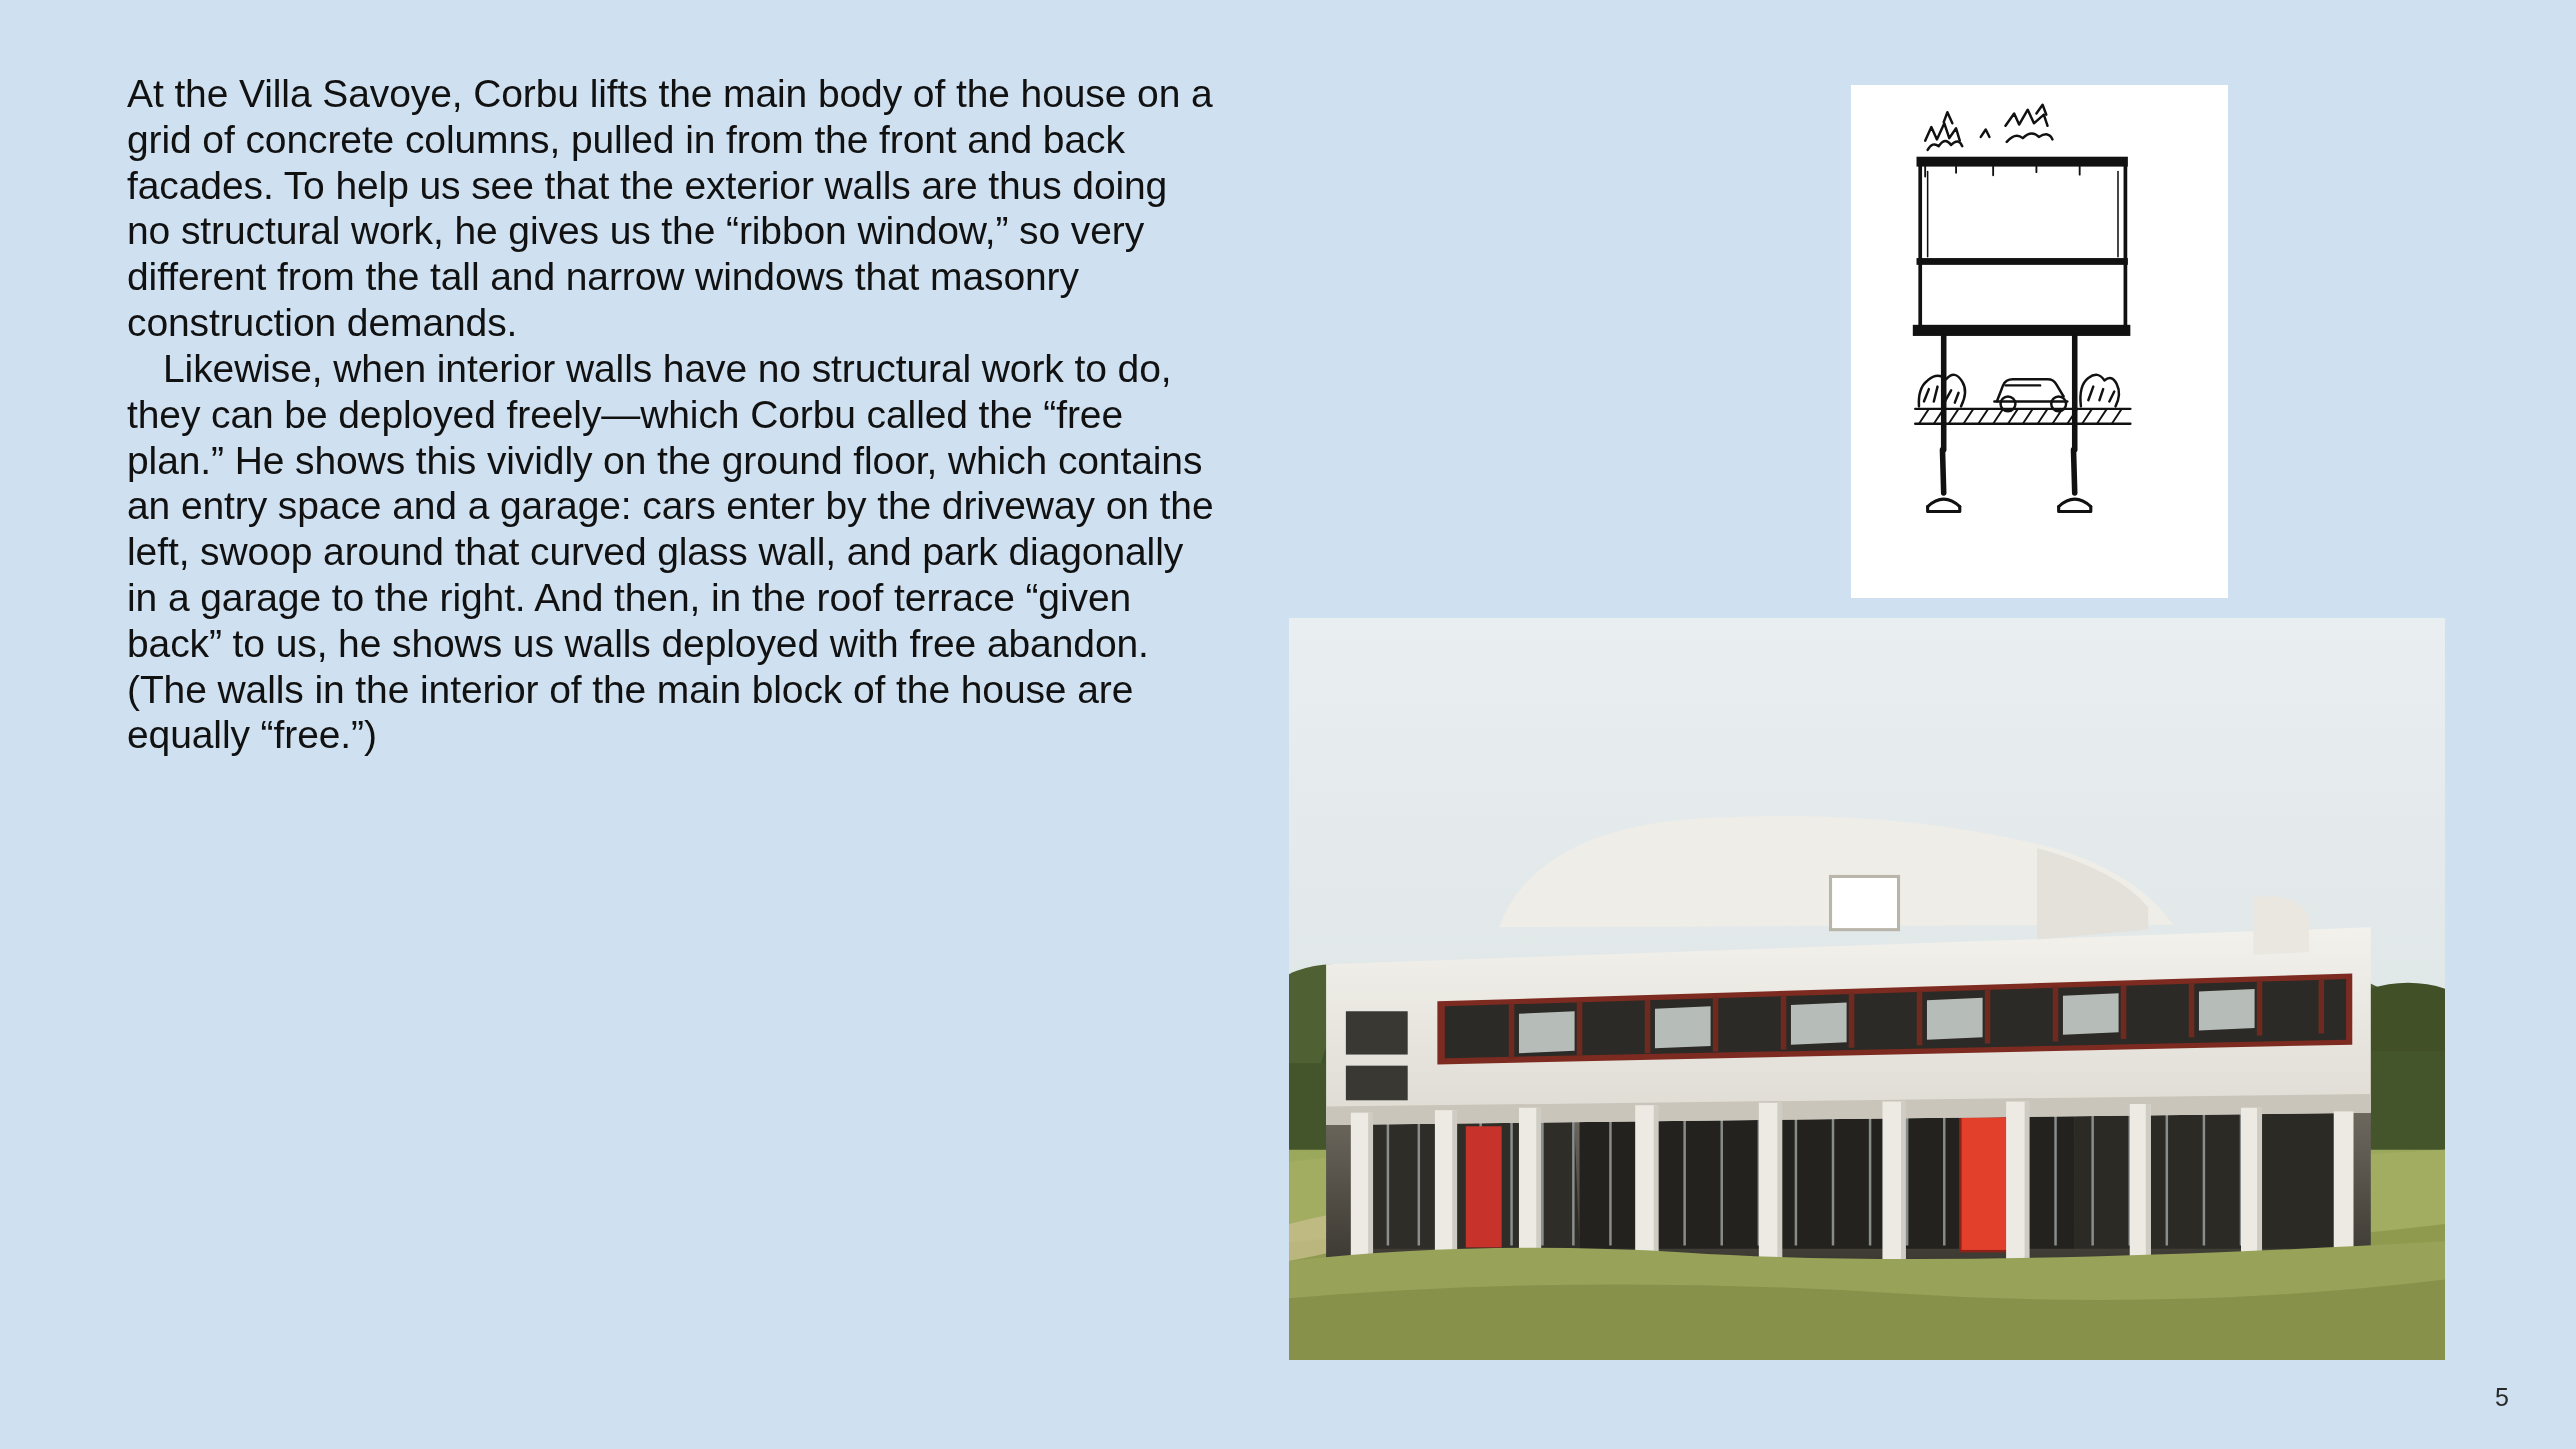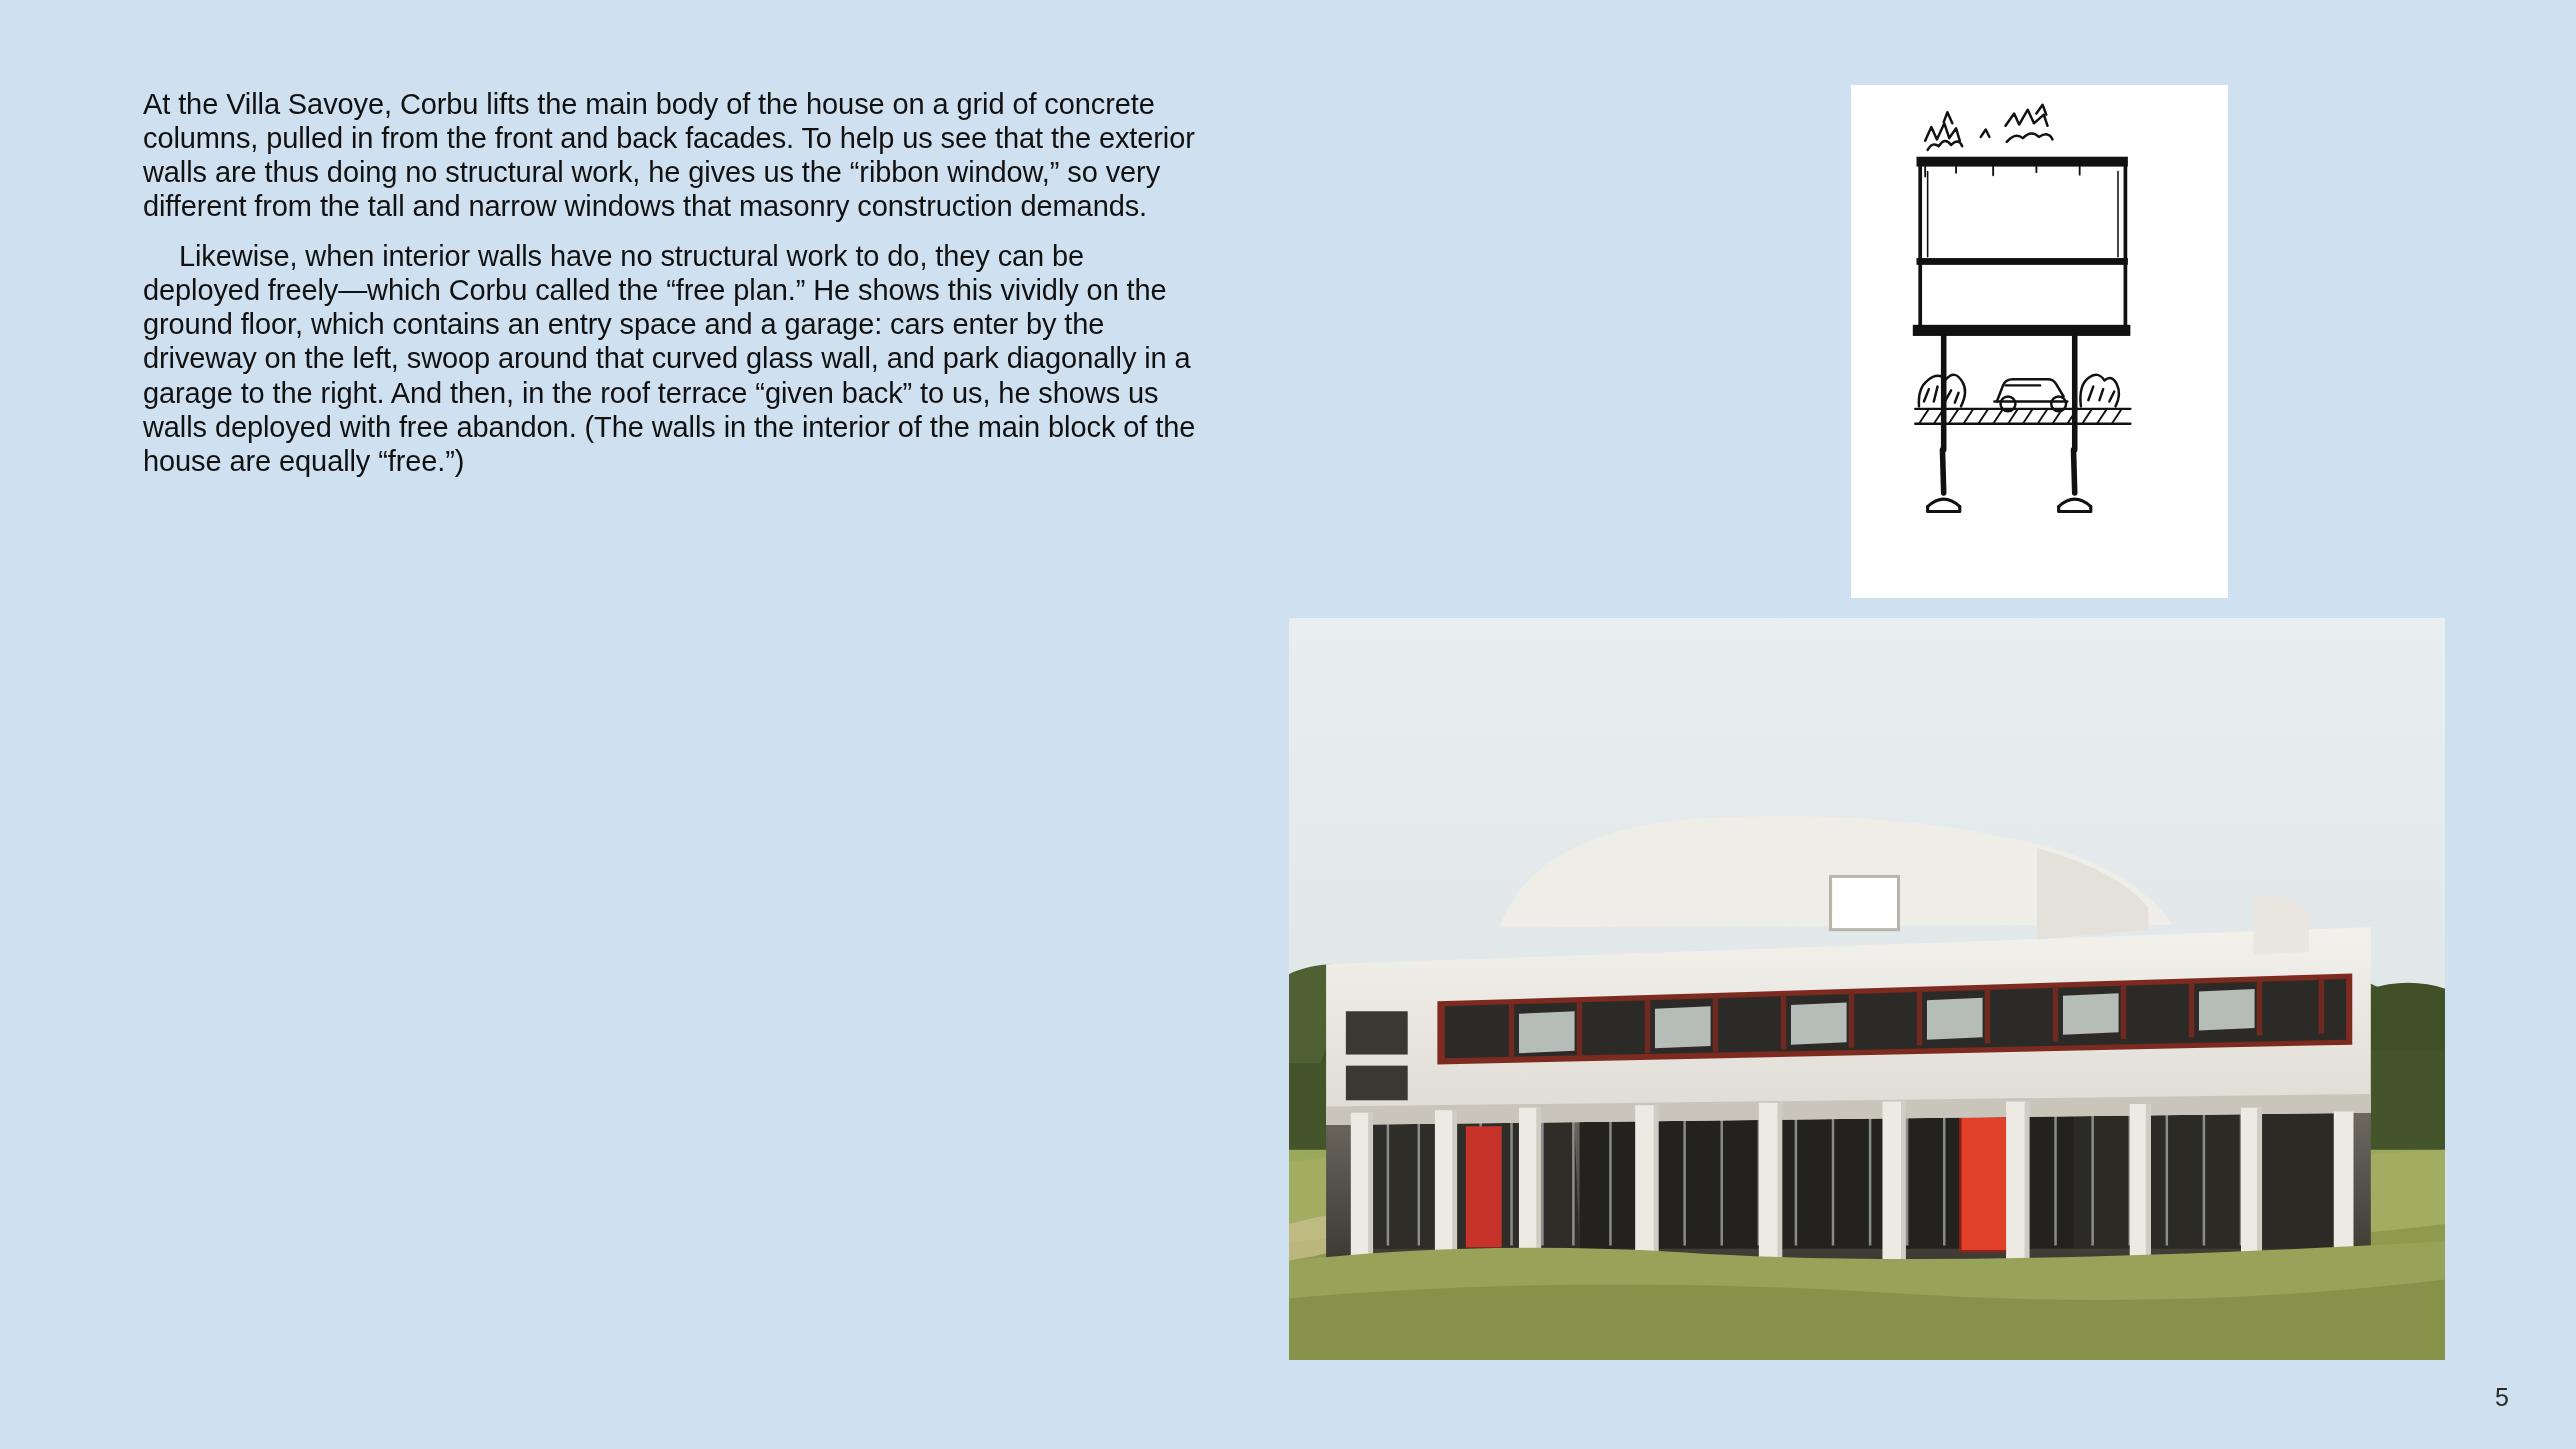--- a/index.html
+++ b/index.html
@@ -22,25 +22,25 @@
   }
 
   
   .text-column {
     position: absolute;
     left: 127px;
     top: 71px;
     width: 1094px;
   }
   .para {
-    font-size: 29px;
+    font-size: 39px;
     line-height: 1.175;
     color: #111111;
     letter-spacing: -0.1px;
-    margin: 16px;
+    margin: 0;
   }
   .para + .para {
     text-indent: 36px;
   }
 
   
   .sketch-panel {
     position: absolute;
     left: 1851px;
     top: 85px;

